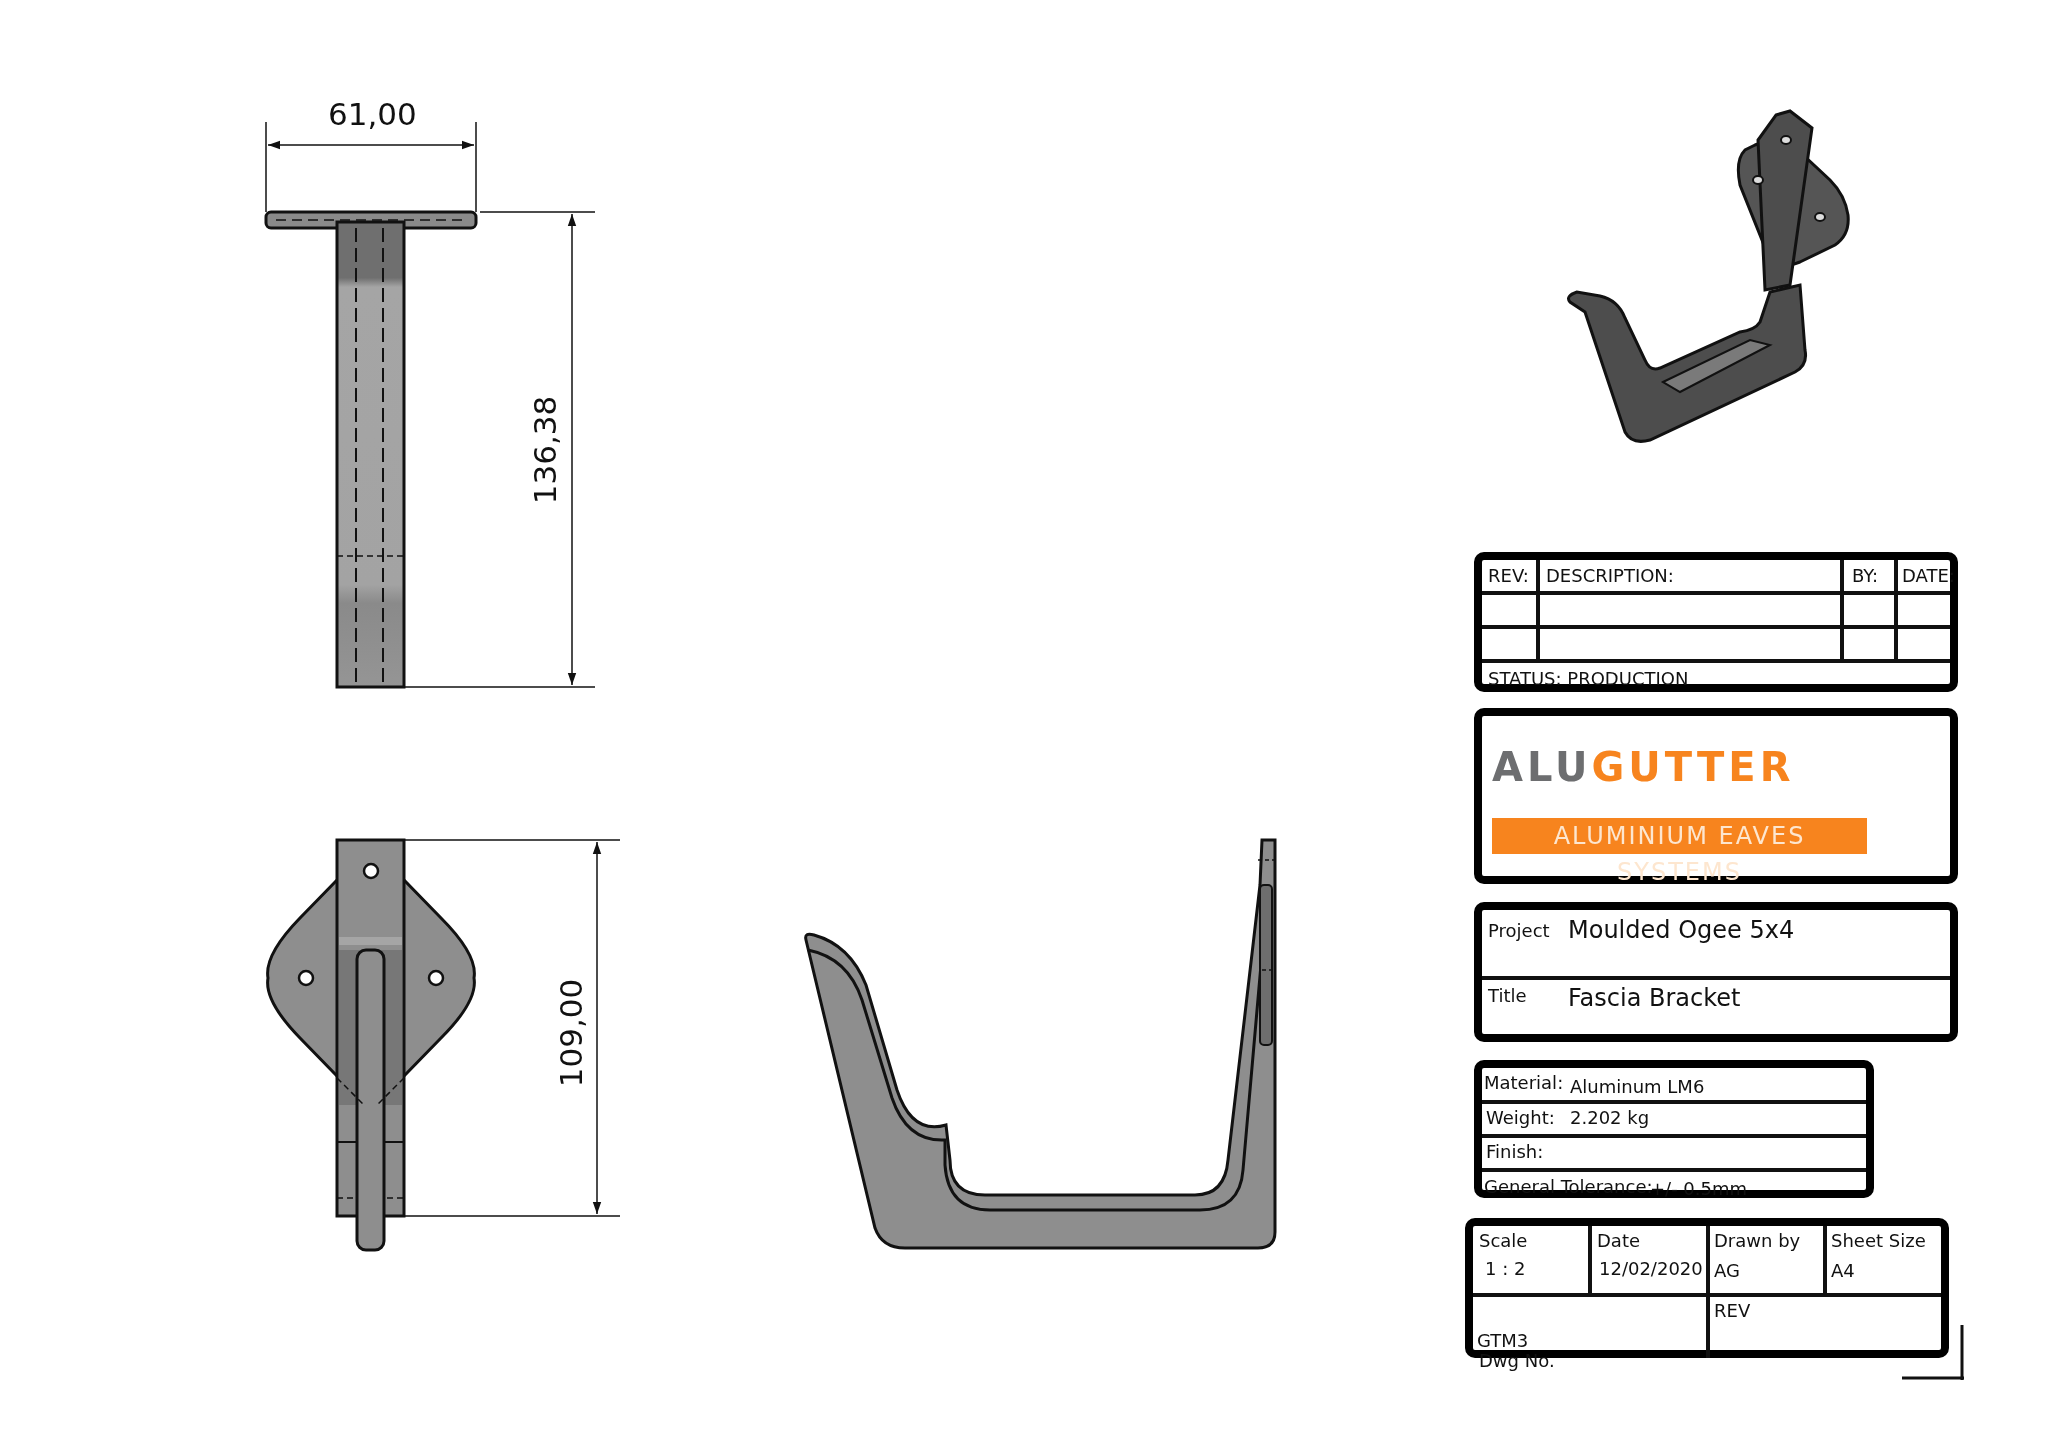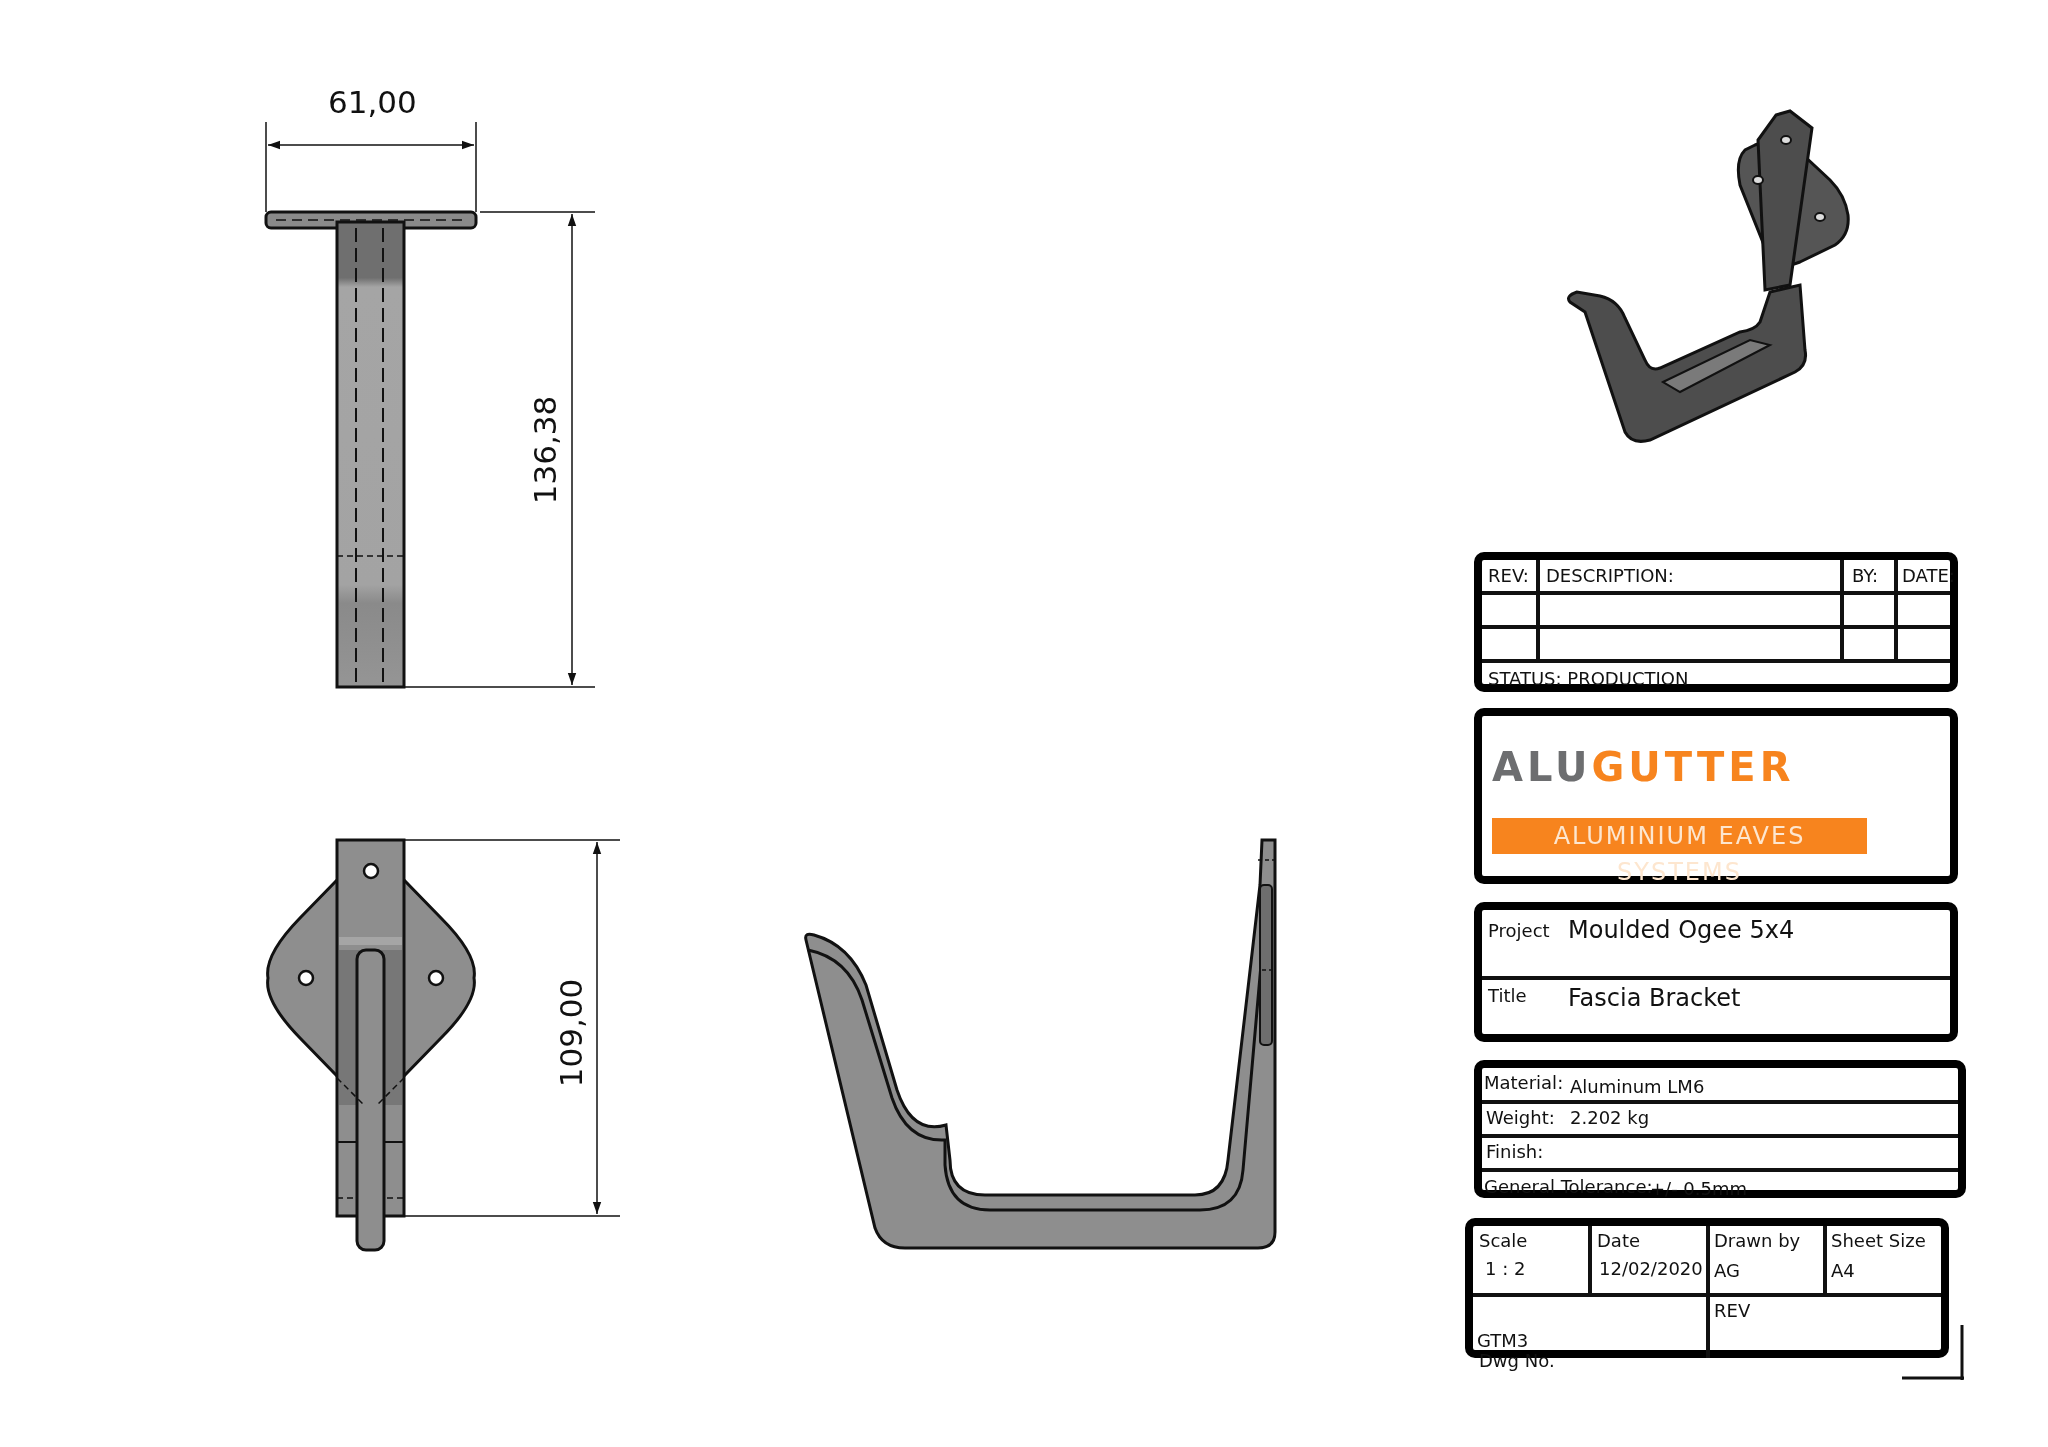--- a/index.html
+++ b/index.html
@@ -97,21 +97,21 @@
     <ellipse cx="1758" cy="180" rx="5" ry="4" fill="#ddd" stroke="#111" stroke-width="2"></ellipse>
     <ellipse cx="1820" cy="217" rx="5" ry="4" fill="#ddd" stroke="#111" stroke-width="2"></ellipse>
   </g>
 
   <g>
     <line x1="1962" y1="1325" x2="1962" y2="1380" stroke="#111" stroke-width="3"></line>
     <line x1="1902" y1="1378" x2="1964" y2="1378" stroke="#111" stroke-width="3"></line>
   </g>
 </svg>
 
-<div class="dimtext" style="left:328px; top:84px;">61,00</div>
+<div class="dimtext" style="left:328px; top:96px;">61,00</div>
 <div class="dimtext rot" style="left:545px; top:450px;">136,38</div>
 <div class="dimtext rot" style="left:571px; top:1033px;">109,00</div>
 
 <div class="box" style="left:1474px; top:552px; width:484px; height:140px;">
   <div class="hline" style="top:31px;"></div>
   <div class="hline" style="top:65px;"></div>
   <div class="hline" style="top:99px;"></div>
   <div class="vline" style="left:54px; top:0; height:101px;"></div>
   <div class="vline" style="left:358px; top:0; height:101px;"></div>
   <div class="vline" style="left:412px; top:0; height:101px;"></div>
@@ -130,21 +130,21 @@
 </div>
 
 <div class="box" style="left:1474px; top:902px; width:484px; height:140px;">
   <div class="hline" style="top:66px;"></div>
   <div class="cell label-sm" style="left:6px; top:10px;">Project</div>
   <div class="cell val-md" style="left:86px; top:6px;">Moulded Ogee 5x4</div>
   <div class="cell label-sm" style="left:6px; top:75px;">Title</div>
   <div class="cell val-md" style="left:86px; top:74px;">Fascia Bracket</div>
 </div>
 
-<div class="box" style="left:1474px; top:1060px; width:492px; height:138px;">
+<div class="box" style="left:1474px; top:1060px; width:400px; height:138px;">
   <div class="hline" style="top:32px;"></div>
   <div class="hline" style="top:66px;"></div>
   <div class="hline" style="top:100px;"></div>
   <div class="cell" style="left:2px; top:4px;">Material:</div>
   <div class="cell" style="left:88px; top:8px;">Aluminum LM6</div>
   <div class="cell" style="left:4px; top:39px;">Weight:</div>
   <div class="cell" style="left:88px; top:39px;">2.202 kg</div>
   <div class="cell" style="left:4px; top:73px;">Finish:</div>
   <div class="cell" style="left:88px; top:73px;"></div>
   <div class="cell" style="left:2px; top:108px;">General Tolerance:</div>

